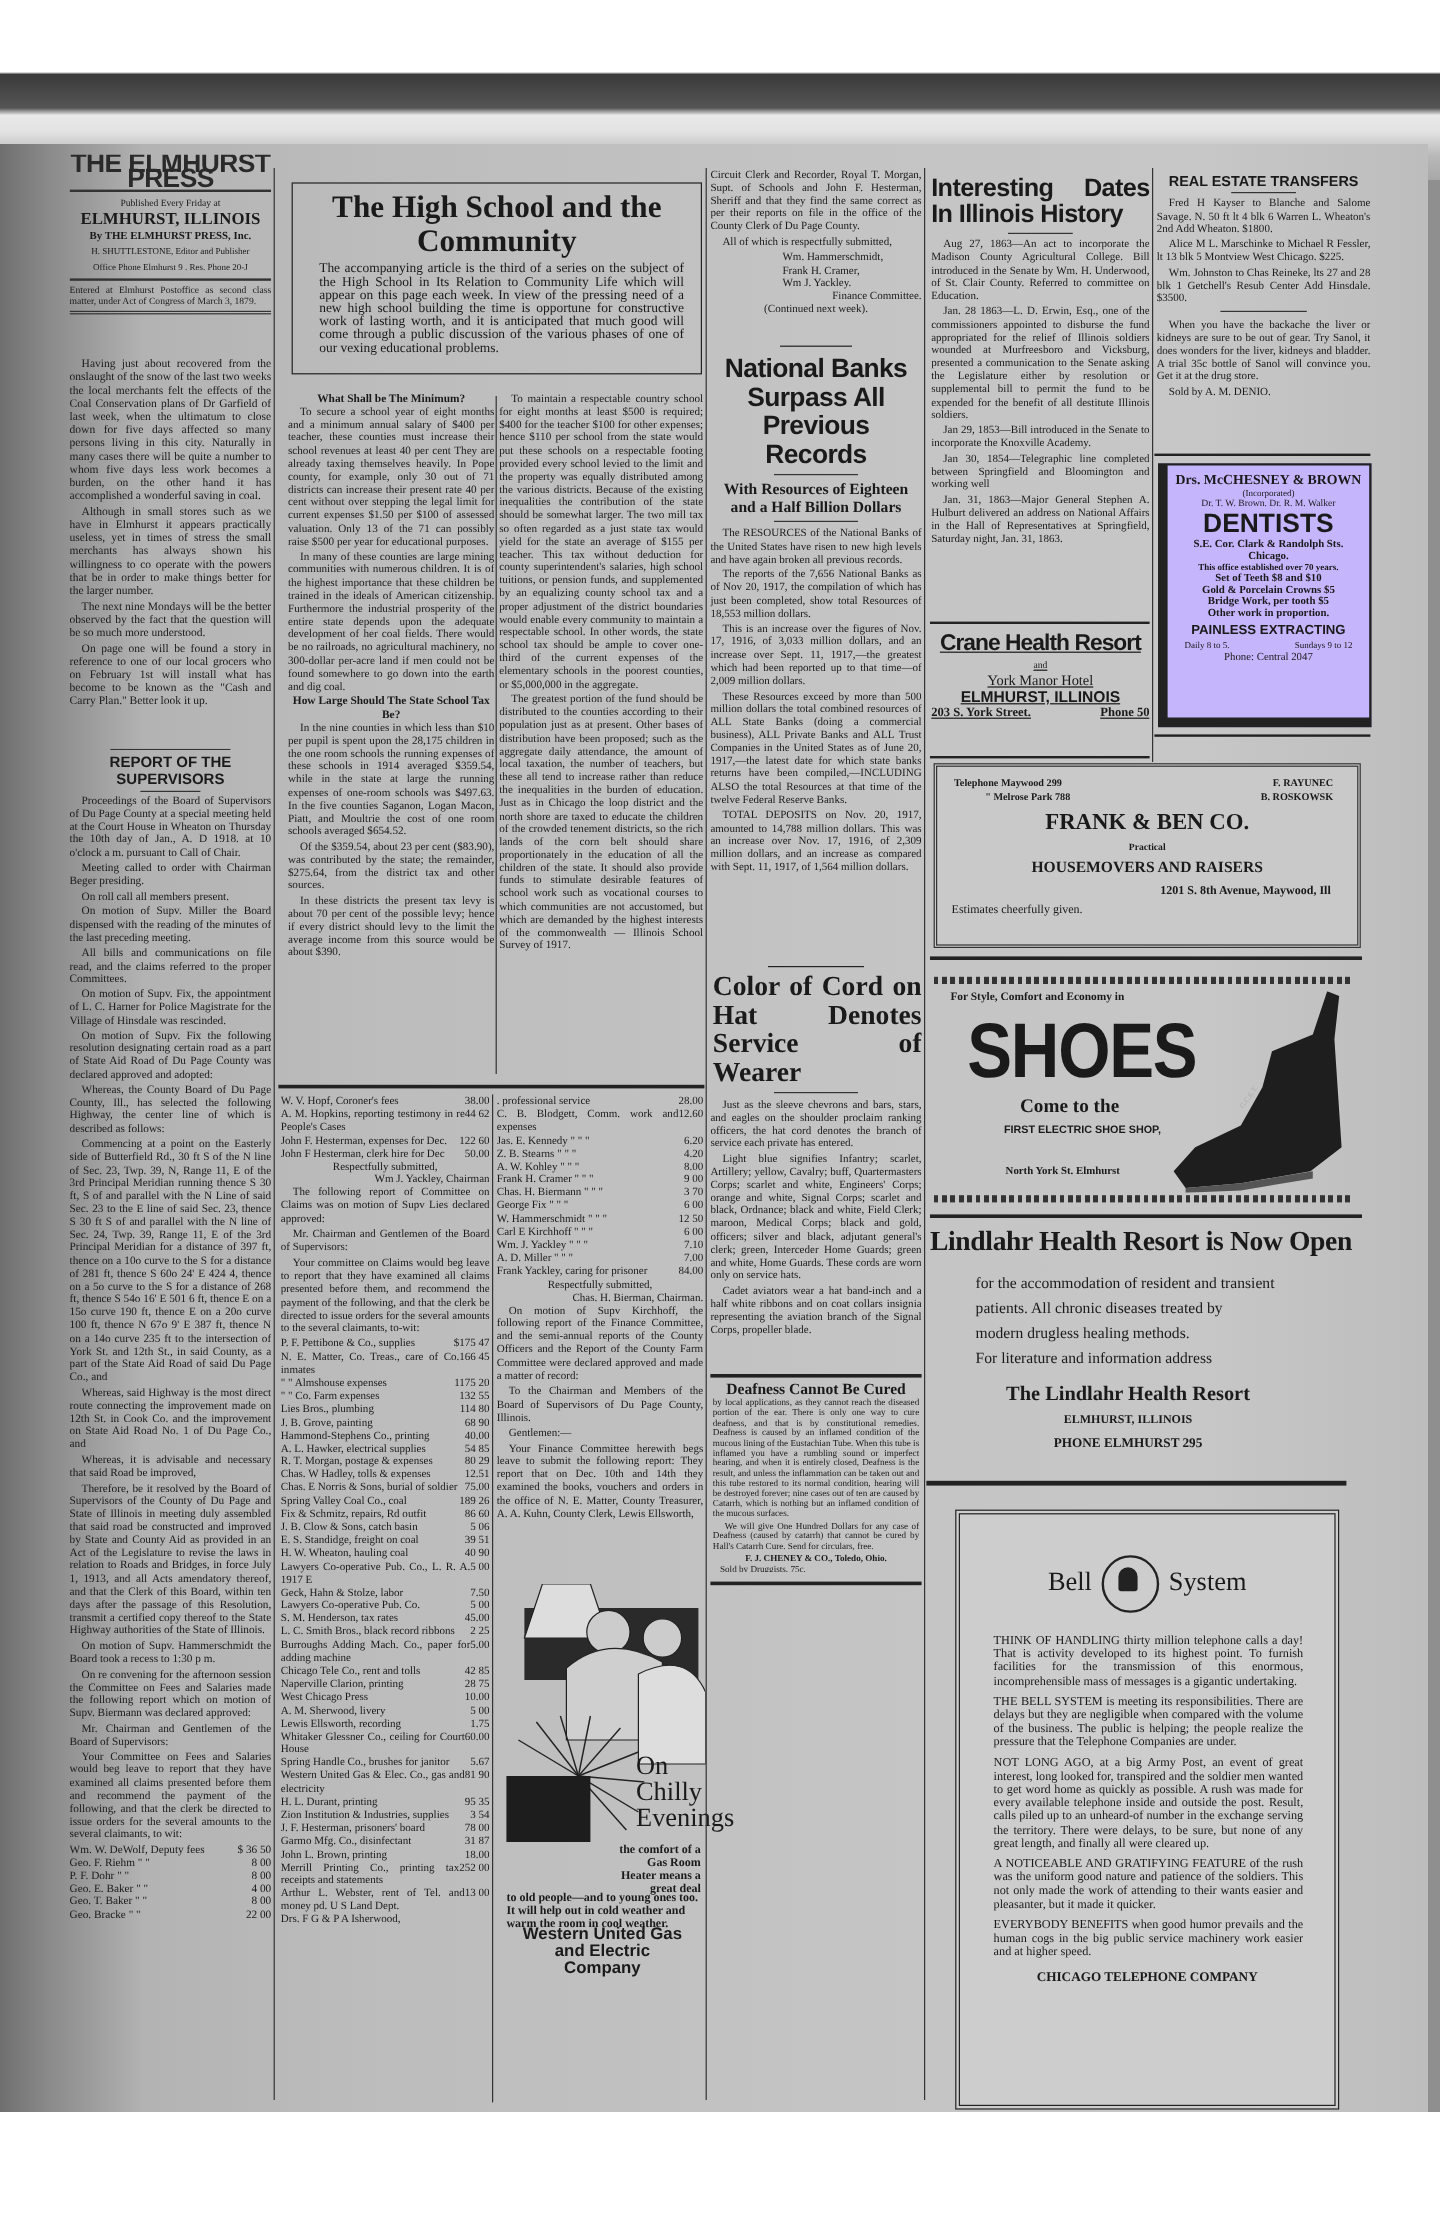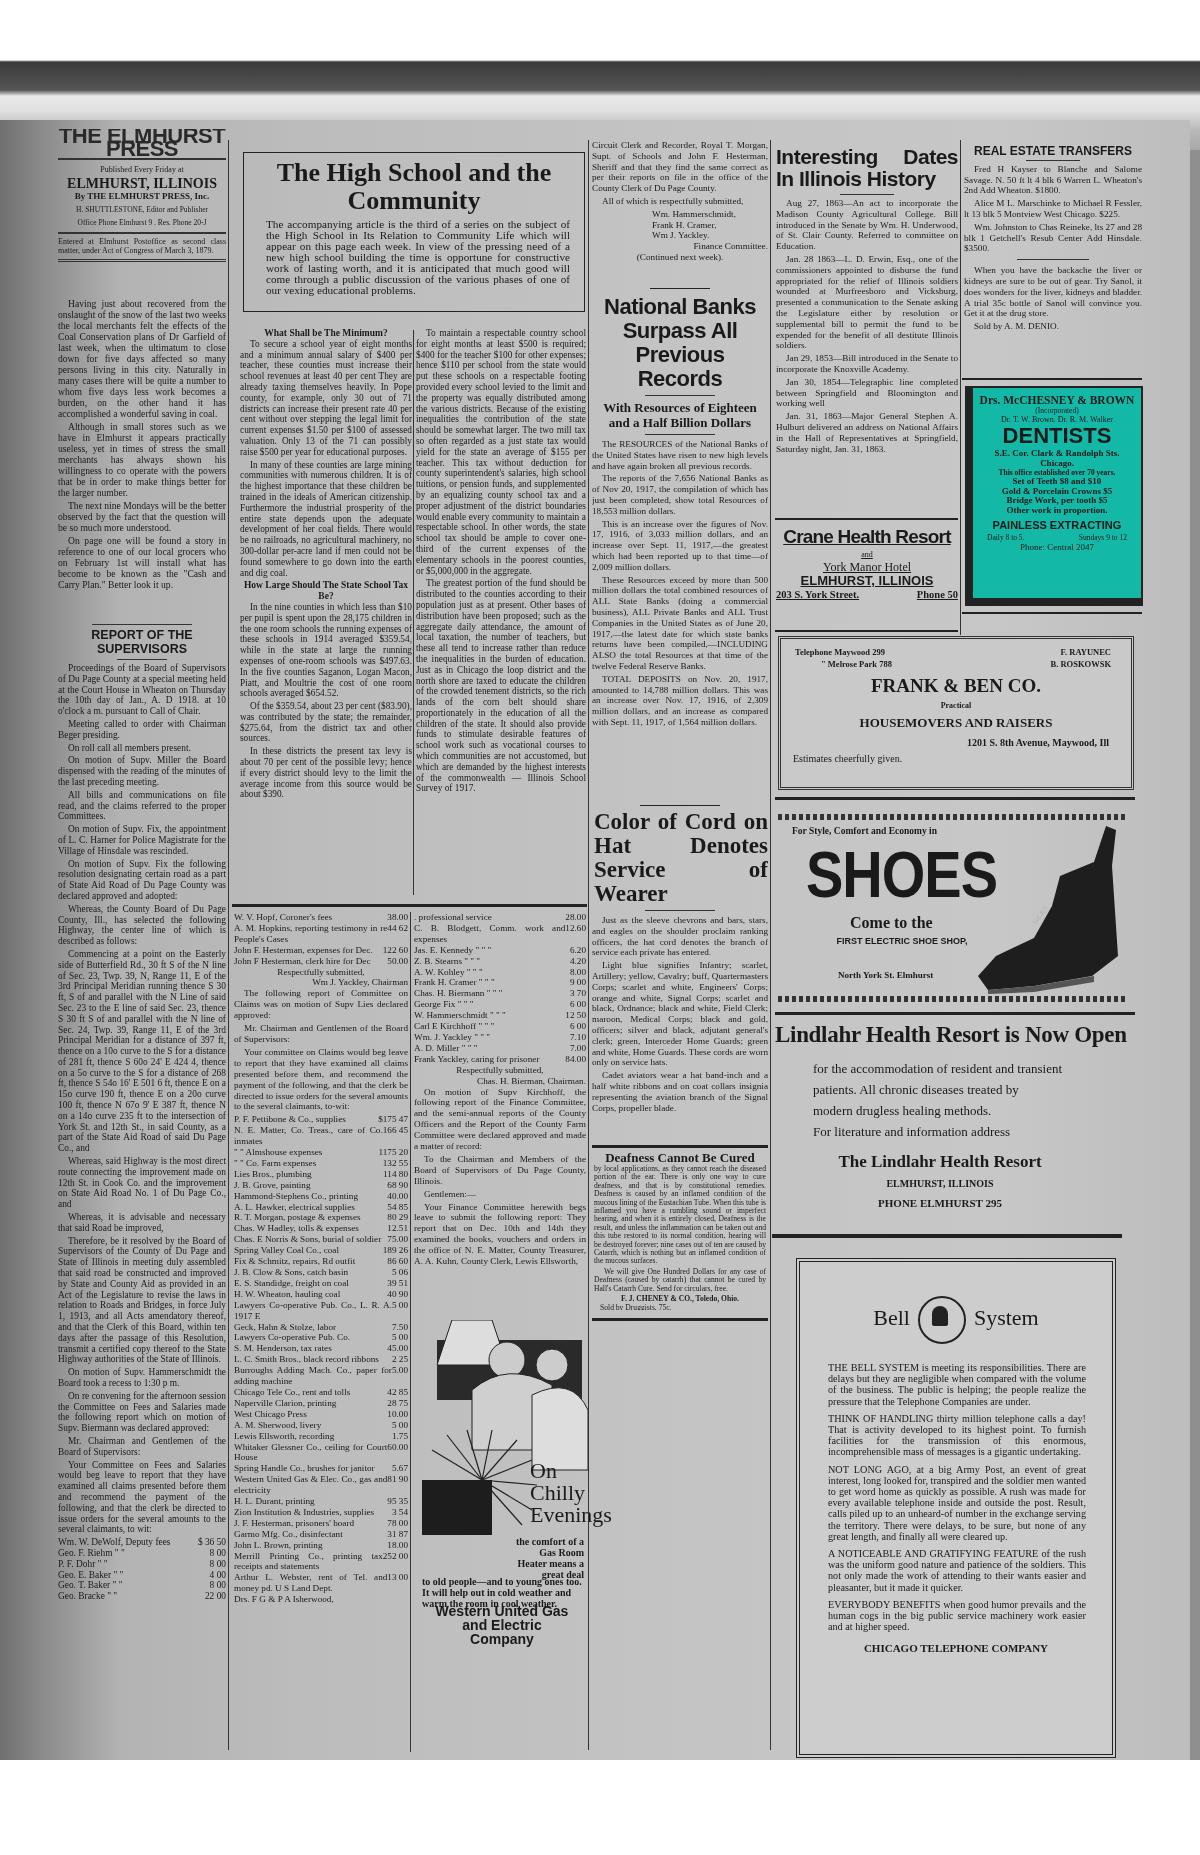--- a/index.html
+++ b/index.html
@@ -473,21 +473,21 @@
   <div style="border-top:1px solid #333;width:30%;margin:3px auto;"></div>
   <p>Fred H Kayser to Blanche and Salome Savage. N. 50 ft lt 4 blk 6 Warren L. Wheaton's 2nd Add Wheaton. $1800.</p>
   <p>Alice M L. Marschinke to Michael R Fessler, lt 13 blk 5 Montview West Chicago. $225.</p>
   <p>Wm. Johnston to Chas Reineke, lts 27 and 28 blk 1 Getchell's Resub Center Add Hinsdale. $3500.</p>
   <div style="border-top:1px solid #333;width:40%;margin:5px auto;"></div>
   <p>When you have the backache the liver or kidneys are sure to be out of gear. Try Sanol, it does wonders for the liver, kidneys and bladder. A trial 35c bottle of Sanol will convince you. Get it at the drug store.</p>
   <p>Sold by A. M. DENIO.</p>
 </div>
 <div class="rule" style="left:962px;top:378px;width:180px;height:2px;"></div>
 
-<div class="box ad-white" style="left:965px;top:386px;width:168px;height:210px;border-left:8px solid #222;border-bottom:8px solid #222;background:#14b8a6;">
+<div class="box ad-white" style="left:965px;top:386px;width:168px;height:210px;border-left:8px solid #222;border-bottom:8px solid #222;background:#c4b5fd;">
   <div class="center big" style="font-size:11.5px;margin-top:6px;">Drs. McCHESNEY &amp; BROWN</div>
   <div class="center" style="font-size:7.5px;">(Incorporated)</div>
   <div class="center" style="font-size:8px;">Dr. T. W. Brown.   Dr. R. M. Walker</div>
   <div class="center big" style="font-size:22px;line-height:24px;font-family:'Liberation Sans',sans-serif;">DENTISTS</div>
   <div class="center big" style="font-size:9px;">S.E. Cor. Clark &amp; Randolph Sts.</div>
   <div class="center big" style="font-size:9px;">Chicago.</div>
   <div class="center big" style="font-size:7.5px;">This office established over 70 years.</div>
   <div class="center big" style="font-size:9px;line-height:9.5px;">Set of Teeth $8 and $10</div>
   <div class="center big" style="font-size:9px;line-height:9.5px;">Gold &amp; Porcelain Crowns $5</div>
   <div class="center big" style="font-size:9px;line-height:9.5px;">Bridge Work, per tooth $5</div>
@@ -545,22 +545,22 @@
   <div class="center big" style="font-size:10px;margin-top:6px;padding-right:30px;">ELMHURST, ILLINOIS</div>
   <div class="center big" style="font-size:11px;margin-top:8px;padding-right:30px;">PHONE ELMHURST 295</div>
 </div>
 <div class="rule" style="left:772px;top:1234px;width:350px;height:4px;"></div>
 
 <div class="box" style="left:796px;top:1258px;width:312px;height:492px;border:4px double #222;background:#cdcdcd;">
   <div class="center" style="margin-top:34px;font-size:22px;">
     <span>Bell</span><span class="bell-logo"></span><span>System</span>
   </div>
   <div style="padding:18px 26px 0 28px;font-size:10.2px;line-height:11.2px;text-align:justify;">
+    <p style="text-indent:0;margin-bottom:6px;">THINK OF HANDLING thirty million telephone calls a day! That is activity developed to its highest point. To furnish facilities for the transmission of this enormous, incomprehensible mass of messages is a gigantic undertaking.</p>
     <p style="text-indent:0;margin-bottom:6px;">THE BELL SYSTEM is meeting its responsibilities. There are delays but they are negligible when compared with the volume of the business. The public is helping; the people realize the pressure that the Telephone Companies are under.</p>
-    <p style="text-indent:0;margin-bottom:6px;">THINK OF HANDLING thirty million telephone calls a day! That is activity developed to its highest point. To furnish facilities for the transmission of this enormous, incomprehensible mass of messages is a gigantic undertaking.</p>
     <p style="text-indent:0;margin-bottom:6px;">NOT LONG AGO, at a big Army Post, an event of great interest, long looked for, transpired and the soldier men wanted to get word home as quickly as possible. A rush was made for every available telephone inside and outside the post. Result, calls piled up to an unheard-of number in the exchange serving the territory. There were delays, to be sure, but none of any great length, and finally all were cleared up.</p>
     <p style="text-indent:0;margin-bottom:6px;">A NOTICEABLE AND GRATIFYING FEATURE of the rush was the uniform good nature and patience of the soldiers. This not only made the work of attending to their wants easier and pleasanter, but it made it quicker.</p>
     <p style="text-indent:0;margin-bottom:6px;">EVERYBODY BENEFITS when good humor prevails and the human cogs in the big public service machinery work easier and at higher speed.</p>
   </div>
   <div class="center big" style="font-size:11px;margin-top:10px;">CHICAGO TELEPHONE COMPANY</div>
 </div>
 
 <div class="bottom-edge"></div>
 
 </body></html>

